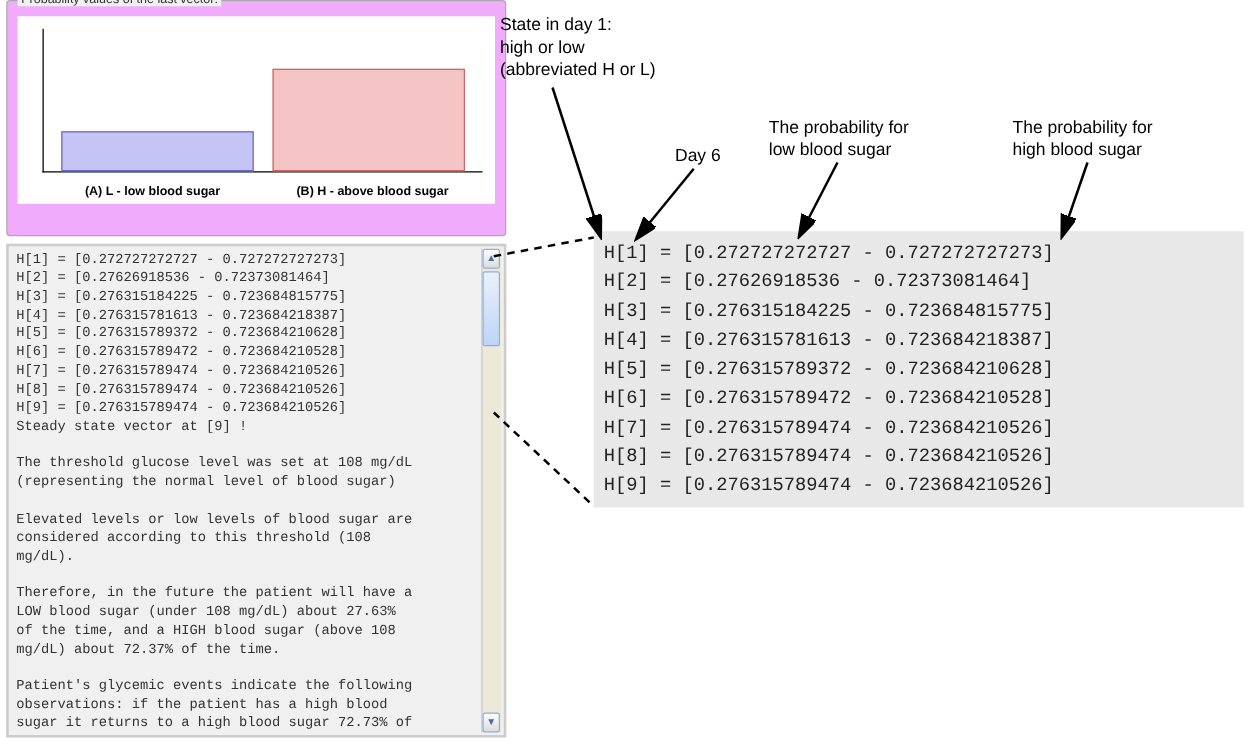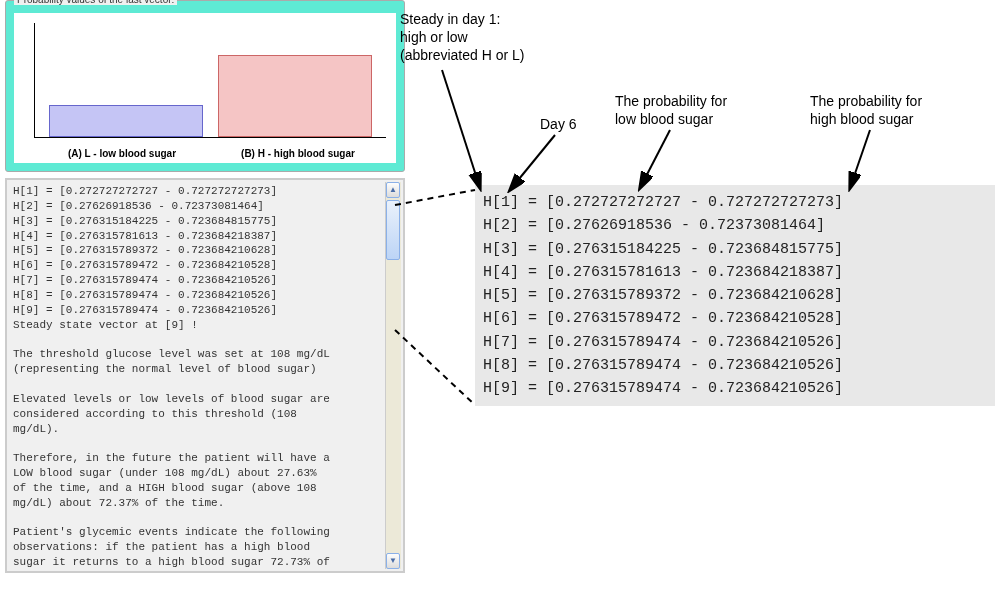--- a/index.html
+++ b/index.html
@@ -15,24 +15,24 @@
   }
   .panel {
     position: absolute;
     left: 5px;
     top: 0;
     width: 400px;
   }
   .chart-group {
     border: 1px solid #aaa;
     border-radius: 3px;
-    padding: 8px 6px 4px 6px;
+    padding: 8px 6px 21px 6px;
     position: relative;
     margin-bottom: 6px;
-    background: #5eead4;
+    background: #f0abfc;
   }
   .chart-group-title {
     position: absolute;
     top: -7px;
     left: 8px;
     background: #f0f0f0;
     padding: 0 3px;
     font-size: 10px;
     color: #333;
   }
@@ -163,21 +163,21 @@
 <div class="panel">
   <div class="chart-group">
     <div class="chart-group-title">Probability values of the last vector:</div>
     <div class="chart-area">
       <div class="chart-axes">
         <div class="bar bar-a" style="height:28%"></div>
         <div class="bar bar-b" style="height:72%"></div>
       </div>
       <div class="chart-labels">
         <span>(A) L - low blood sugar</span>
-        <span>(B) H - high blood sugar</span>
+        <span>(B) H - above blood sugar</span>
       </div>
     </div>
   </div>
 
   <div class="log-box">
     <div class="log-content" id="log-content">H[1] = [0.272727272727 - 0.727272727273]
 H[2] = [0.27626918536 - 0.72373081464]
 H[3] = [0.276315184225 - 0.723684815775]
 H[4] = [0.276315781613 - 0.723684218387]
 H[5] = [0.276315789372 - 0.723684210628]
@@ -204,21 +204,21 @@
 sugar it returns to a high blood sugar 72.73% of
 the time, and if it has a low blood sugar it</div>
     <div class="scrollbar">
       <div class="scroll-btn scroll-up">▲</div>
       <div class="scroll-thumb"></div>
       <div class="scroll-btn scroll-down">▼</div>
     </div>
   </div>
 </div>
 
-<div class="annot" style="left:400px; top:10px; white-space:pre;">Steady in day 1:
+<div class="annot" style="left:400px; top:10px; white-space:pre;">State in day 1:
 high or low
 (abbreviated H or L)</div>
 <div class="annot" style="left:540px; top:115px;">Day 6</div>
 <div class="annot" style="left:615px; top:92px; white-space:pre;">The probability for
 low blood sugar</div>
 <div class="annot" style="left:810px; top:92px; white-space:pre;">The probability for
 high blood sugar</div>
 
 <div class="zoom-area" id="zoom-area">H[1] = [0.272727272727 - 0.727272727273]
 H[2] = [0.27626918536 - 0.72373081464]

